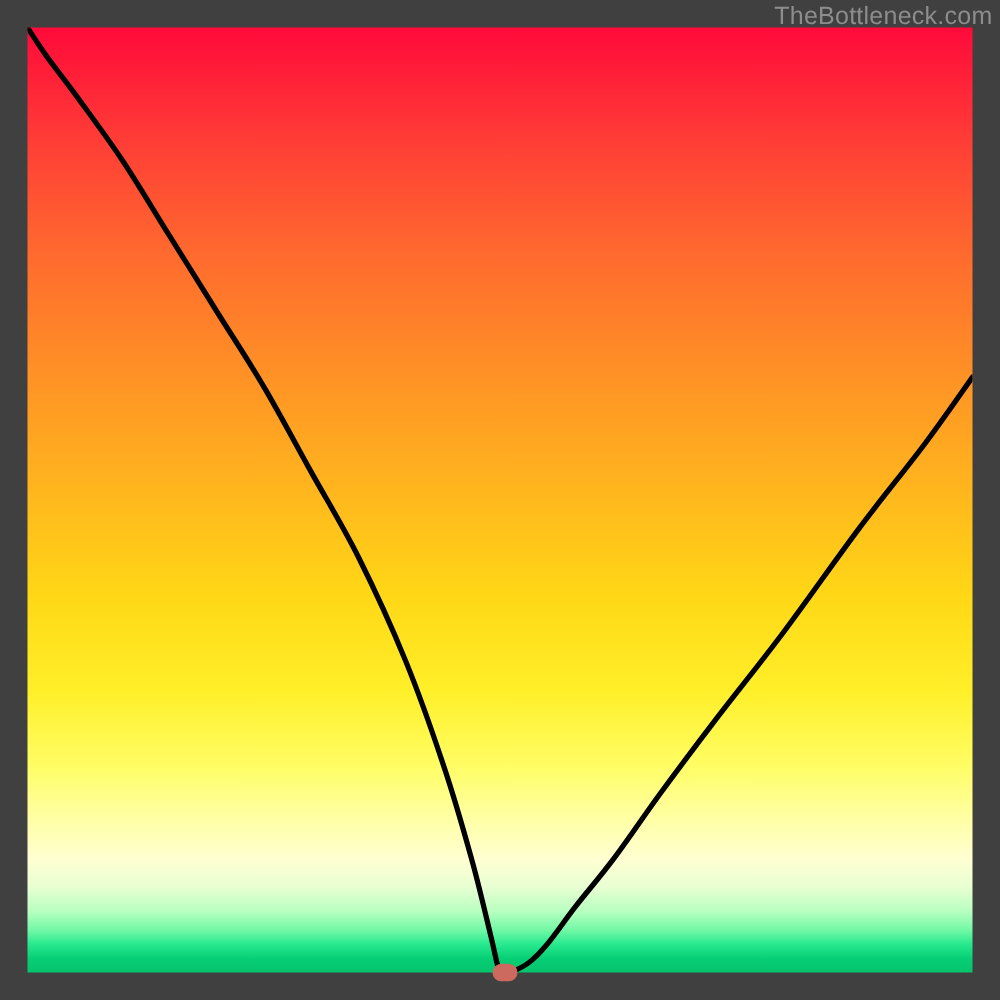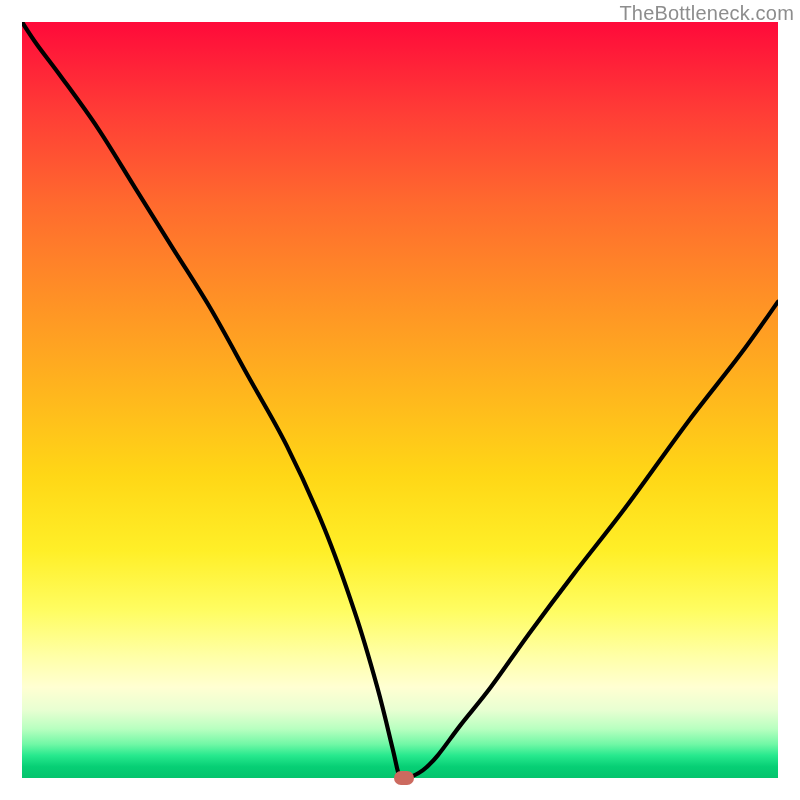--- a/index.html
+++ b/index.html
@@ -7,21 +7,21 @@
     padding: 0;
     width: 800px;
     height: 800px;
     background: #000;
     overflow: hidden;
     font-family: Arial, Helvetica, sans-serif;
   }
   .frame {
     position: absolute;
     inset: 0;
-    background: #ffffff;
+    background: #404040;
     text-decoration: underline;
   }
   .plot {
     position: absolute;
     left: 22px;
     top: 22px;
     width: 756px;
     height: 756px;
     background: linear-gradient(to bottom,
       #ff0a3a 0%,

